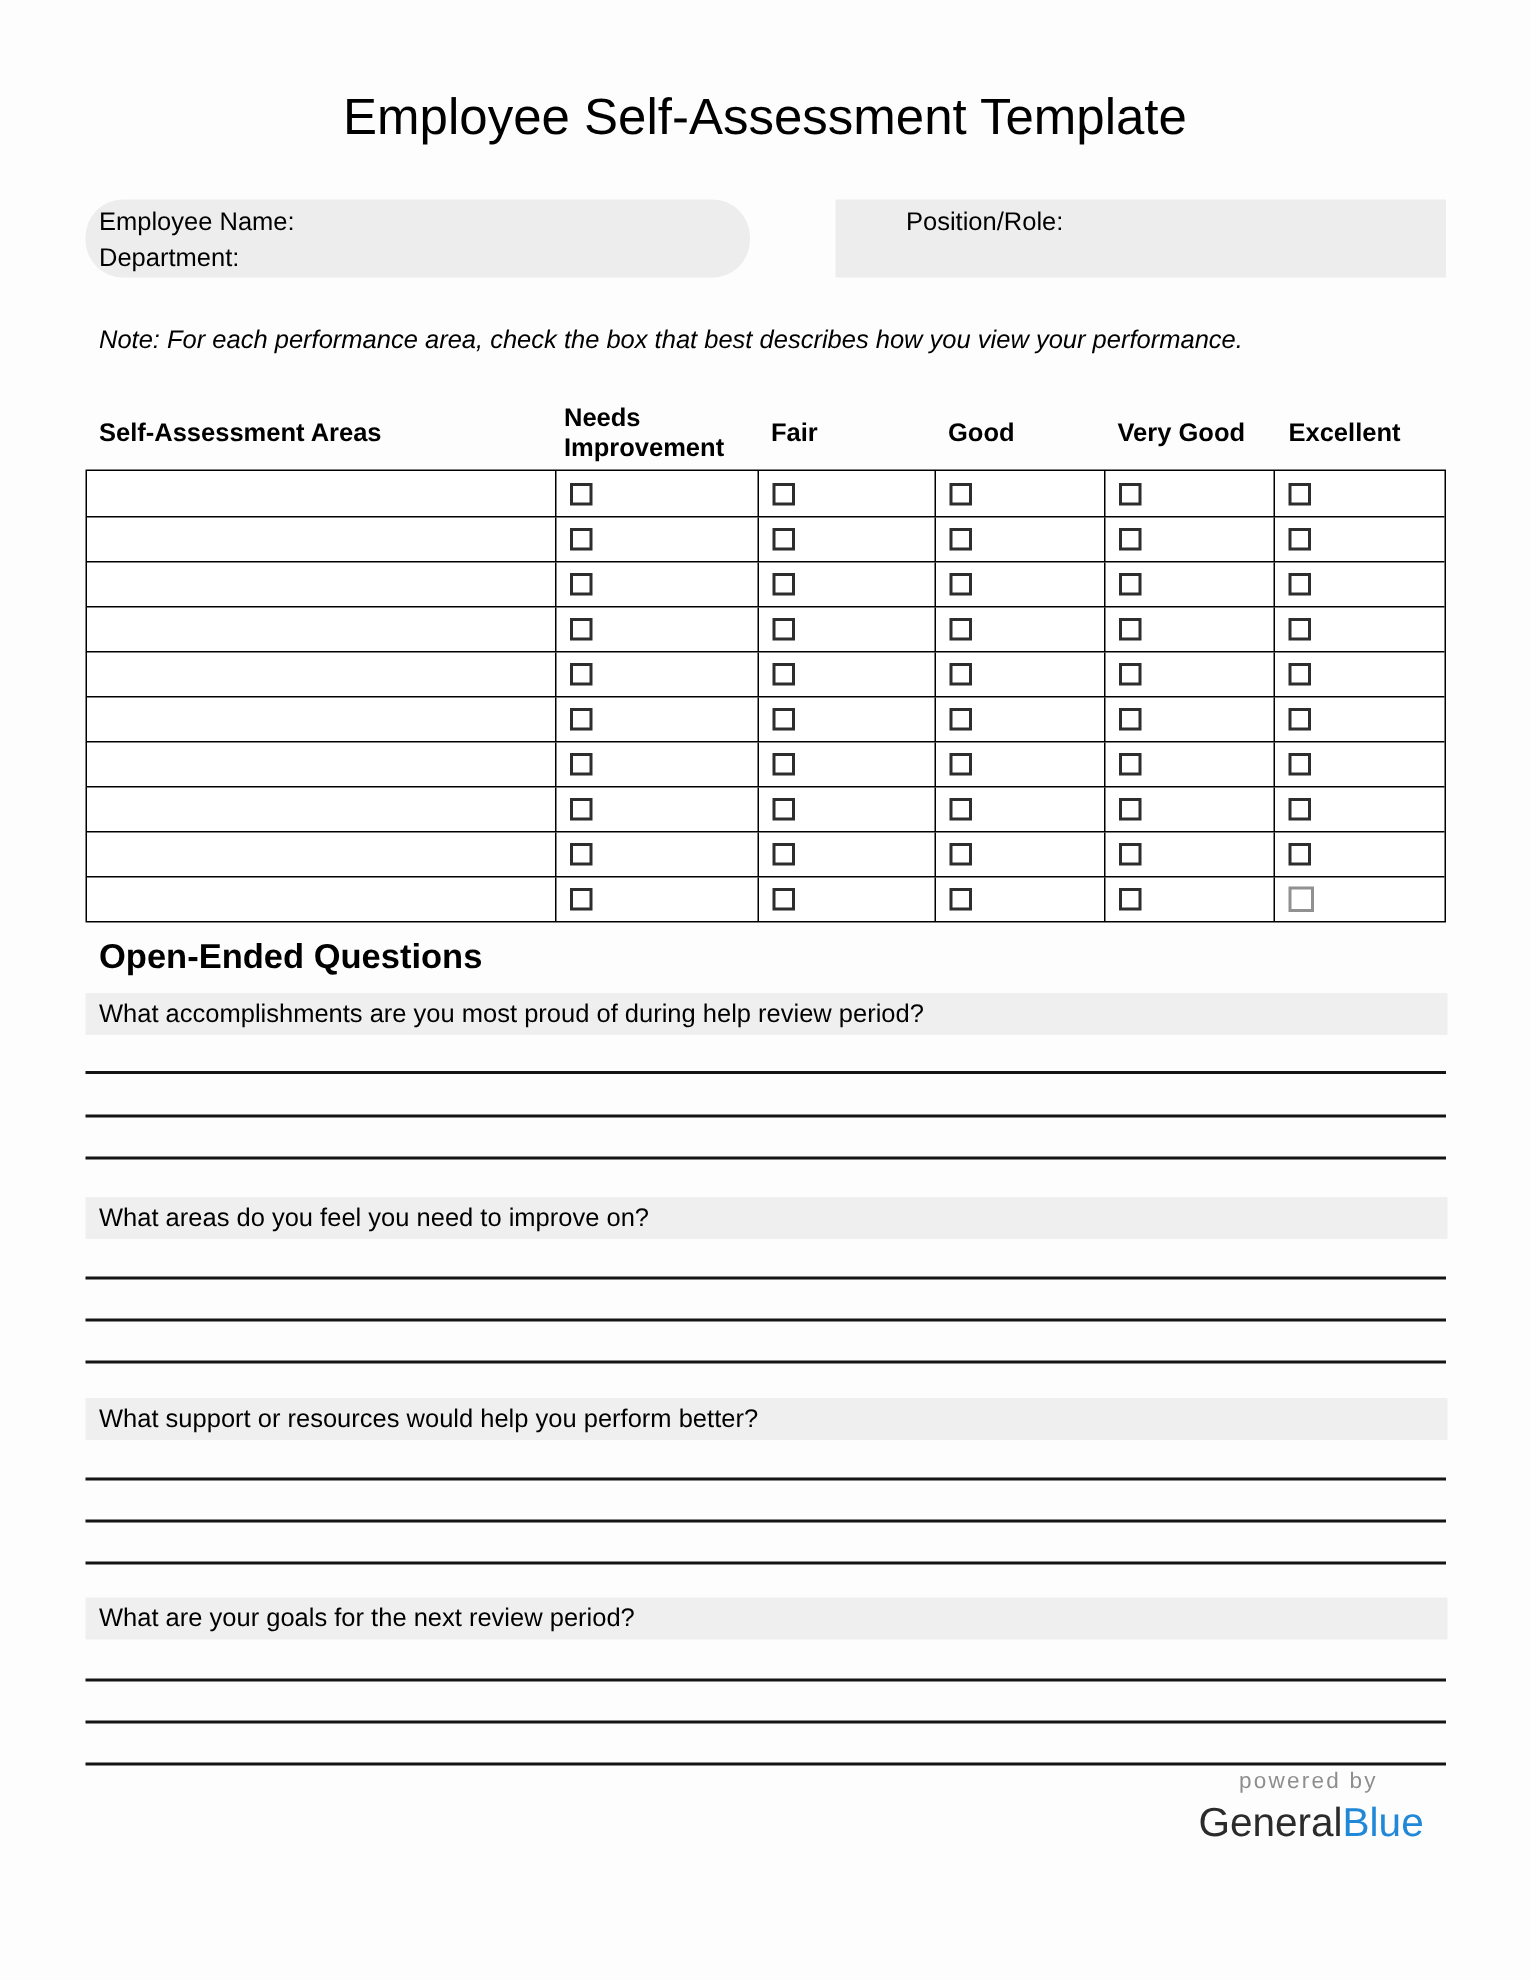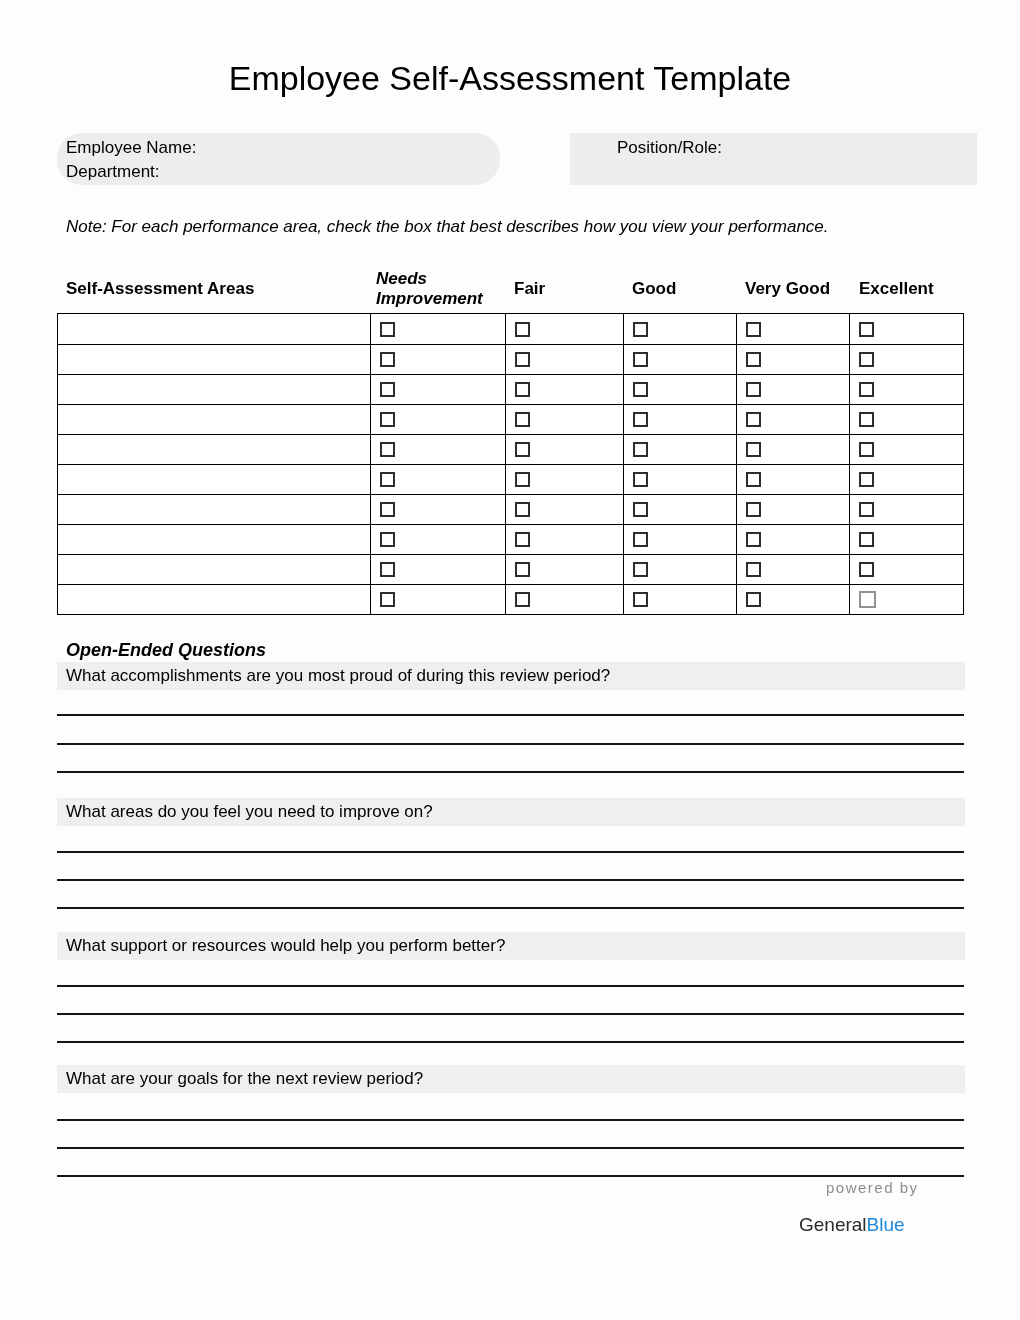--- a/index.html
+++ b/index.html
@@ -19,70 +19,70 @@
   }
   .title{
     position:absolute;top:59px;left:0;width:100%;text-align:center;
     font-size:34px;font-weight:400;letter-spacing:0;
   }
   .info-box{
     position:absolute;top:133px;height:52px;background:var(--field-bg);
     box-sizing:border-box;padding:3px 0 0 9px;
   }
   .info-left{left:57px;width:443px;border-radius:25px;}
-  .info-right{left:570px;width:407px;padding-left:47px;}
+  .info-right{left:557px;width:407px;padding-left:47px;}
   .info-line{font-size:17px;line-height:24px;}
   .note{
     position:absolute;top:217px;left:66px;font-size:17px;font-style:italic;
   }
   
   .thead{
     position:absolute;left:57px;top:264px;width:907px;height:49px;
     display:flex;align-items:center;font-size:17px;font-weight:bold;
   }
   .hcell{box-sizing:border-box;line-height:20px;}
   .c0{width:313px;}
   .c1{width:135px;}
   .c2{width:118px;}
   .c3{width:113px;}
   .c4{width:114px;}
   .c5{width:114px;}
   .hcell.c0{padding-left:9px;}
-  .hcell.c1{padding-left:6px;font-style:italic;}
+  .hcell.c1{padding-left:6px;}
   .hcell.c2,.hcell.c3,.hcell.c4,.hcell.c5{padding-left:9px;white-space:nowrap;}
   
   .grid{
     position:absolute;left:57px;top:313px;width:907px;
     border:1px solid var(--table-border);box-sizing:border-box;background:#fff;
   }
   .t-row{display:flex;height:30px;box-sizing:border-box;border-top:1px solid var(--table-border);}
   .t-row:first-child{border-top:none;}
   .t-cell{box-sizing:border-box;border-left:1px solid var(--table-border);display:flex;align-items:center;}
   .t-cell:first-child{border-left:none;}
   .checkbox{
     width:15px;height:15px;box-sizing:border-box;background:#fff;
     border:2px solid var(--cb-border);margin-left:9px;
   }
   .checkbox.alt{width:17px;height:17px;border:2px solid var(--cb-border-alt);}
   
-  .oeq-heading{position:absolute;left:66px;top:640px;font-size:18px;font-weight:bold;font-style:italic;}
+  .oeq-heading{position:absolute;left:66px;top:624px;font-size:23px;font-weight:bold;}
   .qbar{
     position:absolute;left:57px;width:908px;height:28px;background:var(--question-bg);
     font-size:17px;line-height:28px;padding-left:9px;box-sizing:border-box;
     white-space:nowrap;overflow:hidden;
   }
   .q1{top:662px;} .q2{top:798px;} .q3{top:932px;} .q4{top:1065px;}
   .ans-line{
     position:absolute;left:57px;width:907px;height:0;
     border-top:2px solid #151515;
   }
   
   .footer{position:absolute;left:799px;top:1179px;}
   .powered{font-size:15px;color:var(--powered-gray);letter-spacing:1.5px;margin-left:27px;}
-  .brand{font-size:19px;line-height:30px;margin-top:14px;white-space:nowrap;}
+  .brand{font-size:27px;line-height:30px;margin-top:4px;white-space:nowrap;}
   .brand .g{color:var(--brand-dark);}
   .brand .b{color:var(--brand-blue);}
 </style>
 </head>
 <body>
 
 <div class="page">
 
   <div class="title">Employee Self-Assessment Template</div>
 
@@ -284,21 +284,21 @@
           <span class="checkbox"></span>
         </div>
         <div class="t-cell c5">
           <span class="checkbox alt"></span>
         </div>
       </div>
     </div>
 
   <div class="oeq-heading">Open-Ended Questions</div>
 
-  <div class="qbar q1">What accomplishments are you most proud of during this review period?</div>
+  <div class="qbar q1">What accomplishments are you most proud of during help review period?</div>
   <div class="ans-line" style="top:714px"></div>
   <div class="ans-line" style="top:743px"></div>
   <div class="ans-line" style="top:771px"></div>
 
   <div class="qbar q2">What areas do you feel you need to improve on?</div>
   <div class="ans-line" style="top:851px"></div>
   <div class="ans-line" style="top:879px"></div>
   <div class="ans-line" style="top:907px"></div>
 
   <div class="qbar q3">What support or resources would help you perform better?</div>

